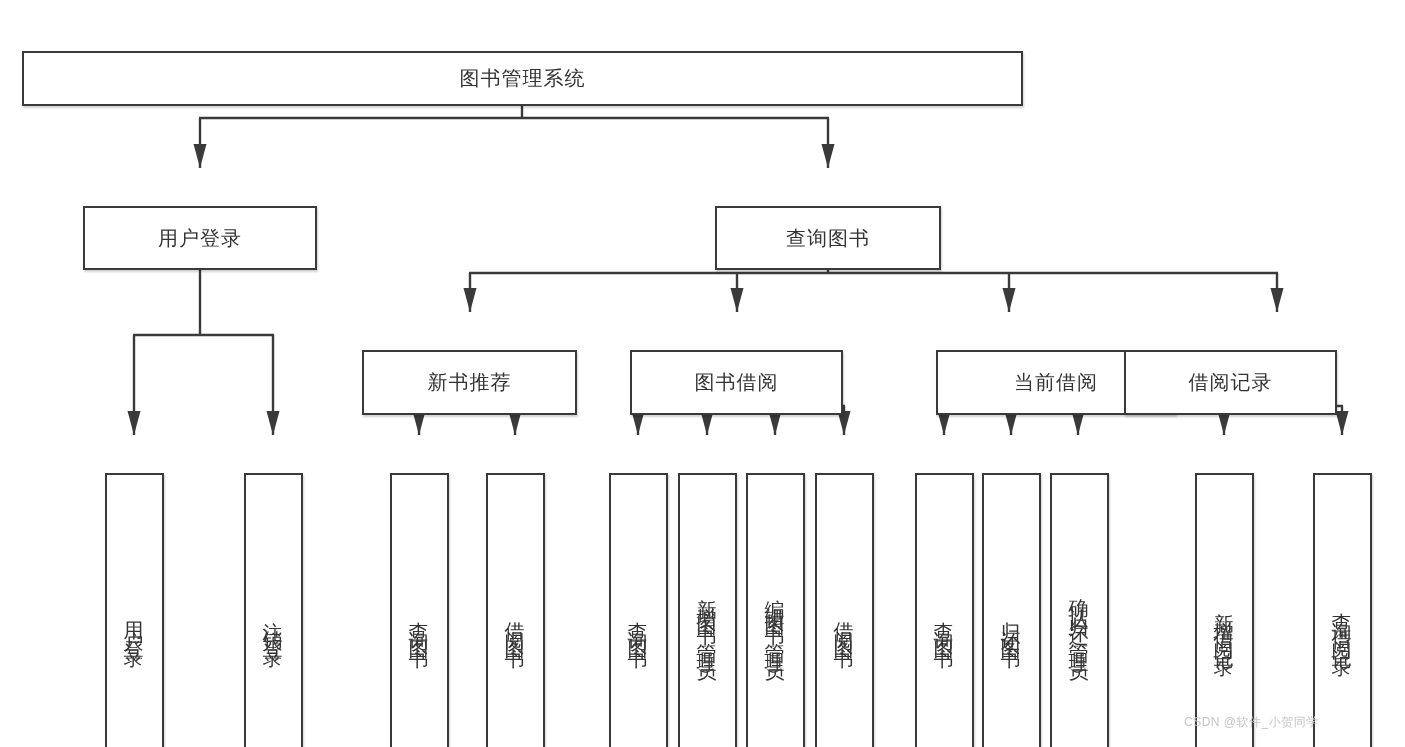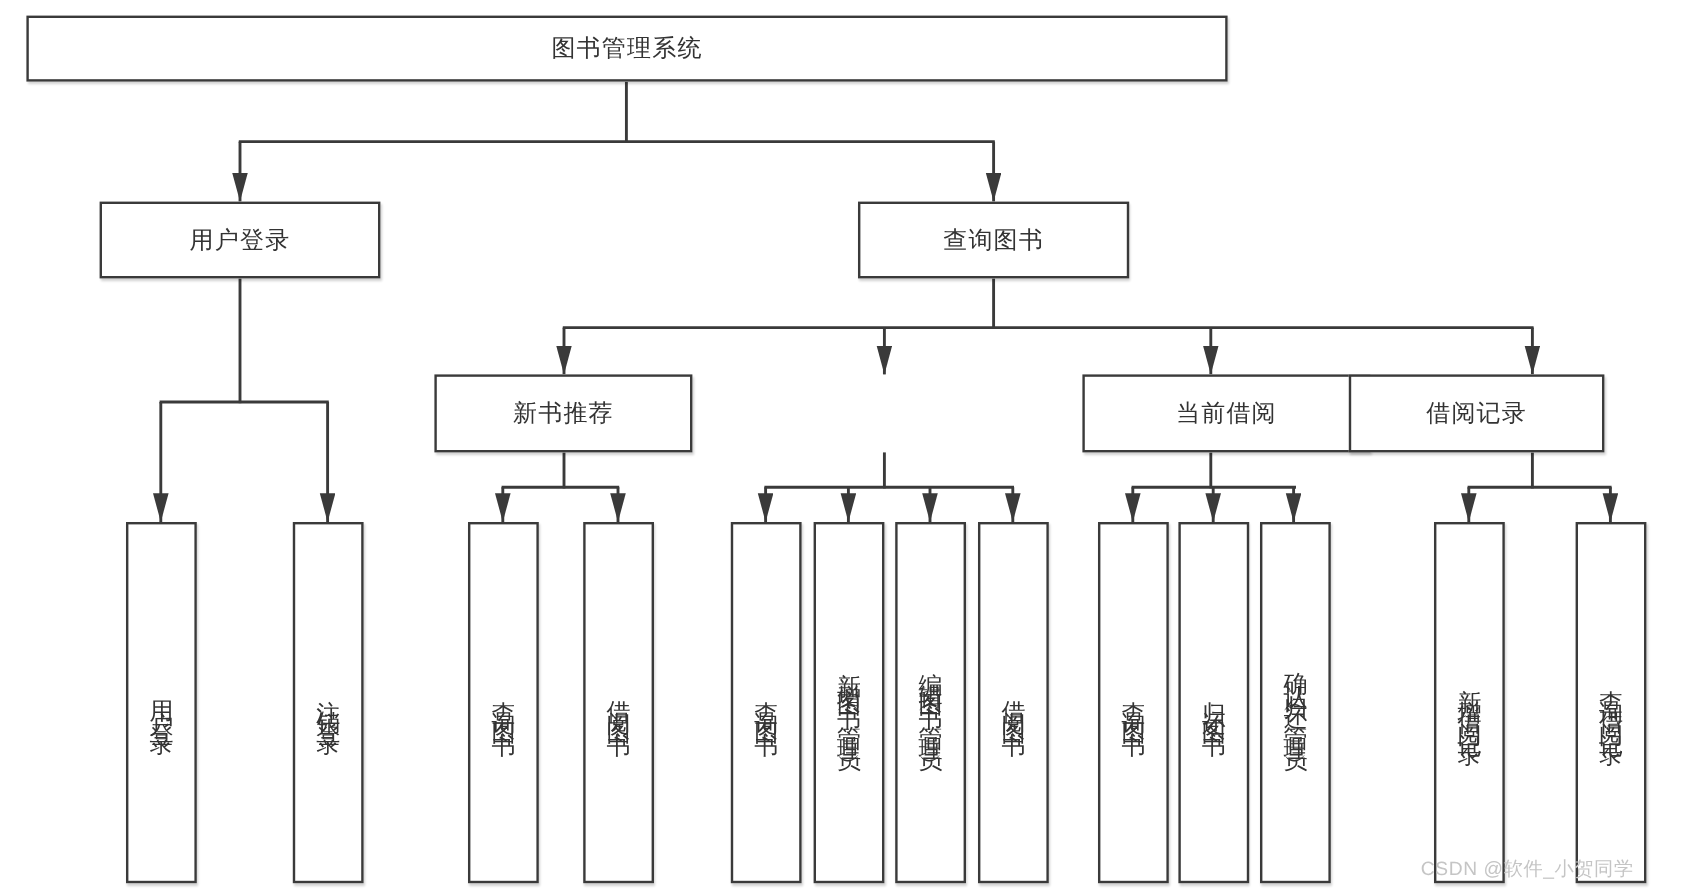--- a/index.html
+++ b/index.html
@@ -22,32 +22,33 @@
   .node{
     position:absolute;
     box-sizing:border-box;
     border:2.4px solid var(--line);
     background:#fff;
     display:flex;align-items:center;justify-content:center;
     color:var(--text);
     font-size:20px;
     letter-spacing:1px;
     box-shadow:1px 2px 2px rgba(0,0,0,0.18);
+    margin-top:38px;
   }
   .node.v{
     writing-mode:vertical-rl;
     text-orientation:mixed;
     letter-spacing:9px;
     font-size:20px;
   }
   .watermark{
     position:absolute;
     left:1184px;top:714px;
     color:var(--wm);
-    font-size:16px;
+    font-size:12px;
     letter-spacing:0.5px;
     white-space:nowrap;
   }
 </style>
 </head>
 <body>
 
 <div class="canvas">
 
   <svg class="connectors" viewBox="0 0 1405 747" xmlns="http://www.w3.org/2000/svg">
@@ -98,21 +99,22 @@
     <line x1="1224" y1="406" x2="1224" y2="435" marker-end="url(#ah)"></line>
     <line x1="1342" y1="406" x2="1342" y2="435" marker-end="url(#ah)"></line>
   </svg>
 
   <div class="node" style="left:22px;top:13px;width:1001px;height:55px;">图书管理系统</div>
 
   <div class="node" style="left:83px;top:168px;width:234px;height:64px;">用户登录</div>
   <div class="node" style="left:715px;top:168px;width:226px;height:64px;">查询图书</div>
 
   <div class="node" style="left:362px;top:312px;width:215px;height:65px;text-align:center;">新书推荐</div>
-  <div class="node" style="left:902px;top:312px;width:240px;height:65px;">当前借阅</div>
+  <div class="node" style="left:630px;top:312px;width:213px;height:65px;">图书借阅</div>
+  <div class="node" style="left:936px;top:312px;width:240px;height:65px;">当前借阅</div>
   <div class="node" style="left:1124px;top:312px;width:213px;height:65px;">借阅记录</div>
 
   <div class="node v" style="left:105px;top:435px;width:59px;height:301px;">用户登录</div>
   <div class="node v" style="left:244px;top:435px;width:59px;height:301px;">注销登录</div>
 
   <div class="node v" style="left:390px;top:435px;width:59px;height:301px;">查询图书</div>
   <div class="node v" style="left:486px;top:435px;width:59px;height:301px;">借阅图书</div>
 
   <div class="node v" style="left:609px;top:435px;width:59px;height:301px;">查询图书</div>
   <div class="node v" style="left:678px;top:435px;width:59px;height:301px;">新增图书（管理员）</div>

